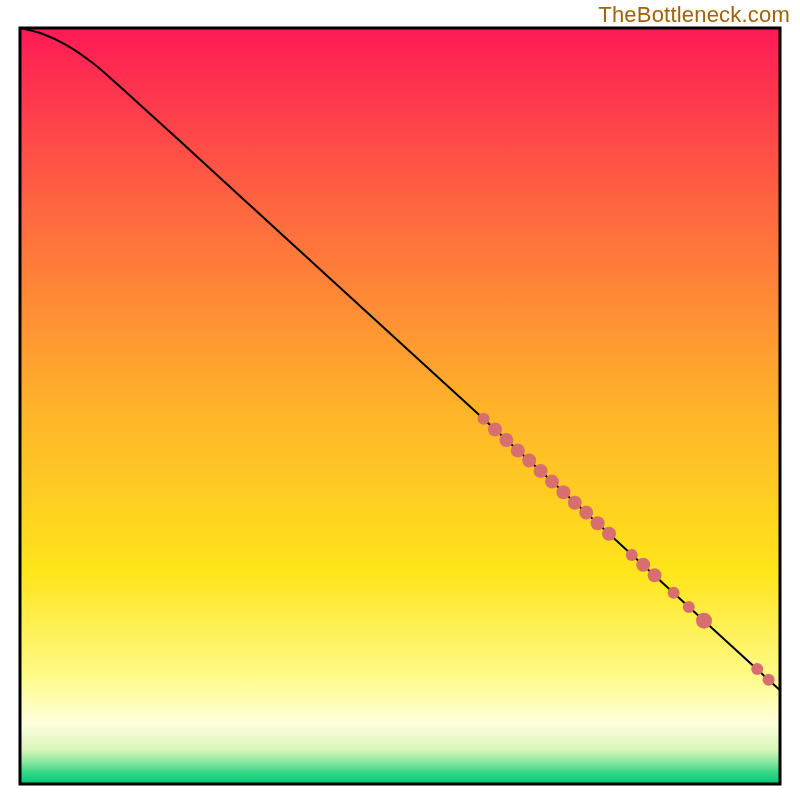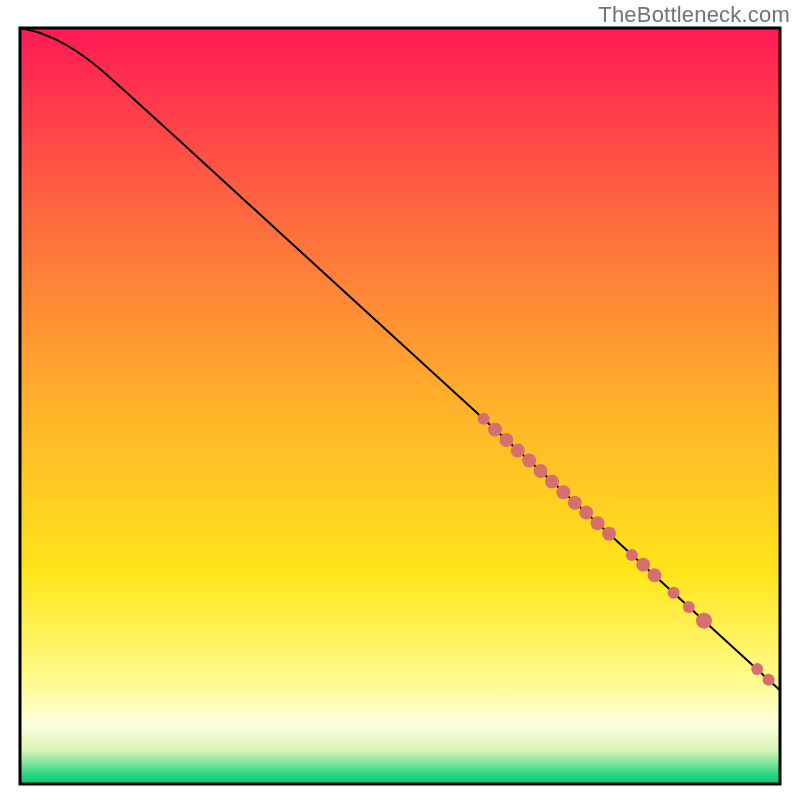--- a/index.html
+++ b/index.html
@@ -13,21 +13,21 @@
   }
   .frame {
     position: relative;
     width: 800px;
     height: 800px;
   }
   .watermark {
     position: absolute;
     top: 2px;
     right: 10px;
-    color: #737373;
+    color: #a16207;
     font-size: 22px;
     font-weight: 500;
     letter-spacing: 0.2px;
     z-index: 10;
   }
   svg.plot {
     position: absolute;
     left: 0;
     top: 0;
   }

